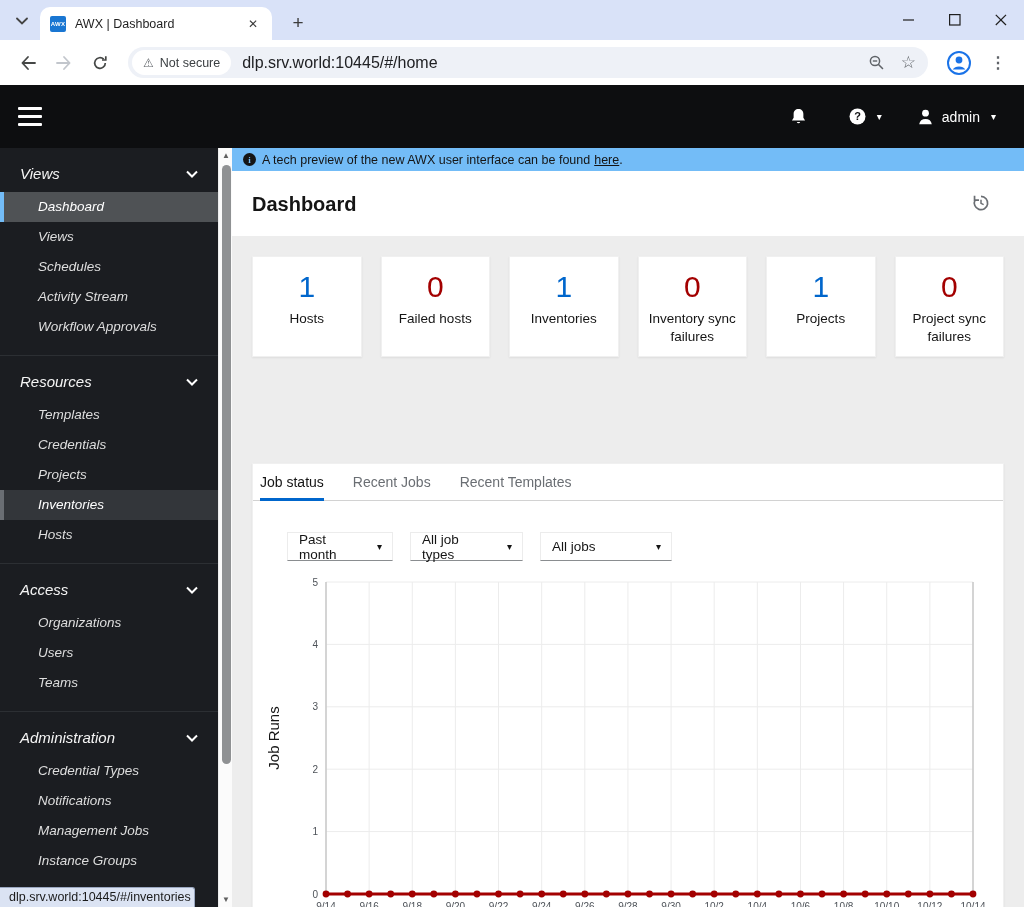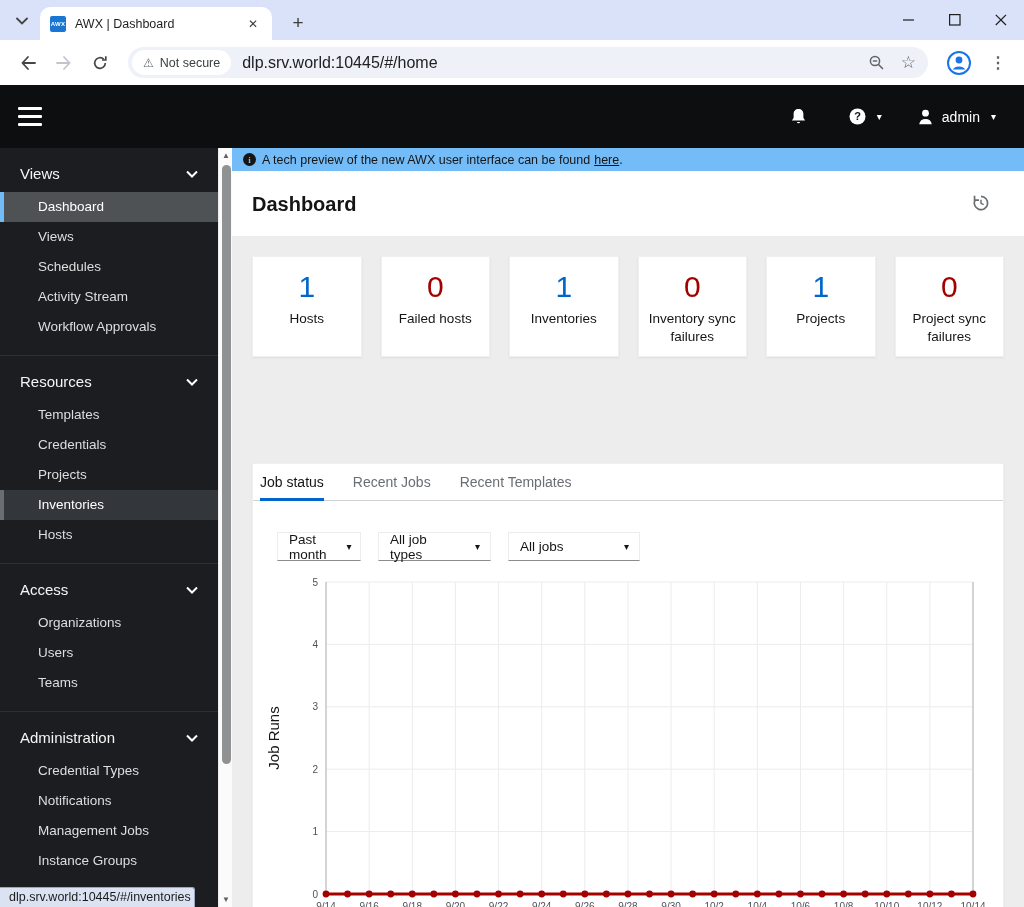--- a/index.html
+++ b/index.html
@@ -36,21 +36,21 @@
   .hamburger i { display:block; height:3px; background:#fff; margin-bottom:5px; border-radius:1px; }
   .logo { position:absolute; left:57px; top:88px; }
   .nav-right { position:absolute; right:28px; top:0; height:63px; display:flex; align-items:center; }
   .nav-ico { color:#fff; display:flex; align-items:center; }
   .help-group, .user-group { display:flex; align-items:center; color:#fff; }
   .caret { color:#fff; font-size:10px; margin-left:11px; }
   .user-label { color:#fff; font-size:14px; margin-left:9px; }
 
   
   .sidebar { position:absolute; left:0; top:148px; width:218px; height:759px; background:#1b1d21; overflow:hidden; }
-  .side-section { padding:7px 0 13px 0; }
+  .side-section { padding:7px 0 13px 0;font-style:italic; }
   .side-section + .side-section { border-top:1px solid #2c2f33; }
   .side-header { display:flex; align-items:center; justify-content:space-between; padding:10px 20px 10px 20px; color:#f5f5f5; font-size:15px; }
   .side-item { height:30px; line-height:30px; padding-left:34px; font-size:13.5px; color:#dedede; border-left:4px solid transparent; white-space:nowrap; }
   .side-item.active { background:#4f5255; border-left-color:#73bcf7; color:#fff; }
   .side-item.hovered { background:#33363a; border-left-color:#6a6e73; color:#fff; }
 
   
   .pgscroll { position:absolute; left:218px; top:148px; width:14px; height:759px; background:#fbfbfb; border-left:1px solid #ededed; }
   .sc-arrow { position:absolute; left:0; width:14px; text-align:center; font-size:8px; color:#606060; }
   .sc-thumb { position:absolute; left:2.5px; top:17px; width:9px; height:599px; background:#8f9193; border-radius:5px; }
@@ -71,21 +71,21 @@
   .stat-num { font-size:30px; line-height:1.15; }
   .stat-label { font-size:13.5px; color:#151515; text-align:center; margin-top:5px; line-height:1.35; padding:0 4px; }
 
   .panel { position:absolute; left:20px; top:227px; width:752px; height:480px; background:#fff; border:1px solid #f0f0f0; box-shadow:0 1px 2px rgba(0,0,0,.07); }
   .tabs { display:flex; padding-left:7px; gap:29px; border-bottom:1px solid #d2d2d2; height:37px; }
   .tab-item { font-size:14px; color:#6a6e73; padding-top:10px; border-bottom:3px solid transparent; margin-bottom:-1px; }
   .tab-item.active { color:#151515; border-bottom-color:#0066cc; }
   .filters { display:flex; gap:17px; margin:31px 0 0 24px; }
   .pf-select { height:29px; background:#fff; border:1px solid #ececec; border-bottom:1px solid #8a8d90; display:inline-flex; align-items:center; padding:0 10px 0 11px; font-size:13.5px; color:#151515; }
   .pf-select .sel-caret { margin-left:auto; padding-left:20px; font-size:10px; color:#151515; }
-  .sel-0 { width:84px; } .sel-1 { width:113px; } .sel-2 { width:132px; }
+  .sel-0 { width:106px;margin-left:10px; } .sel-1 { width:113px; } .sel-2 { width:132px; }
   .chartbox { position:absolute; left:0; top:112px; width:752px; height:368px; }
 
   .statusbar { position:absolute; left:0; bottom:0; background:#dbe3f3; border:1px solid #9aa7c0; border-left:none; border-bottom:none; border-radius:0 3px 0 0; padding:2px 3px 3px 9px; font-size:12.5px; color:#1b1b1b; z-index:20; }
 </style>
 </head>
 <body>
 
 <div class="frame">
 
   <div class="tabstrip">

